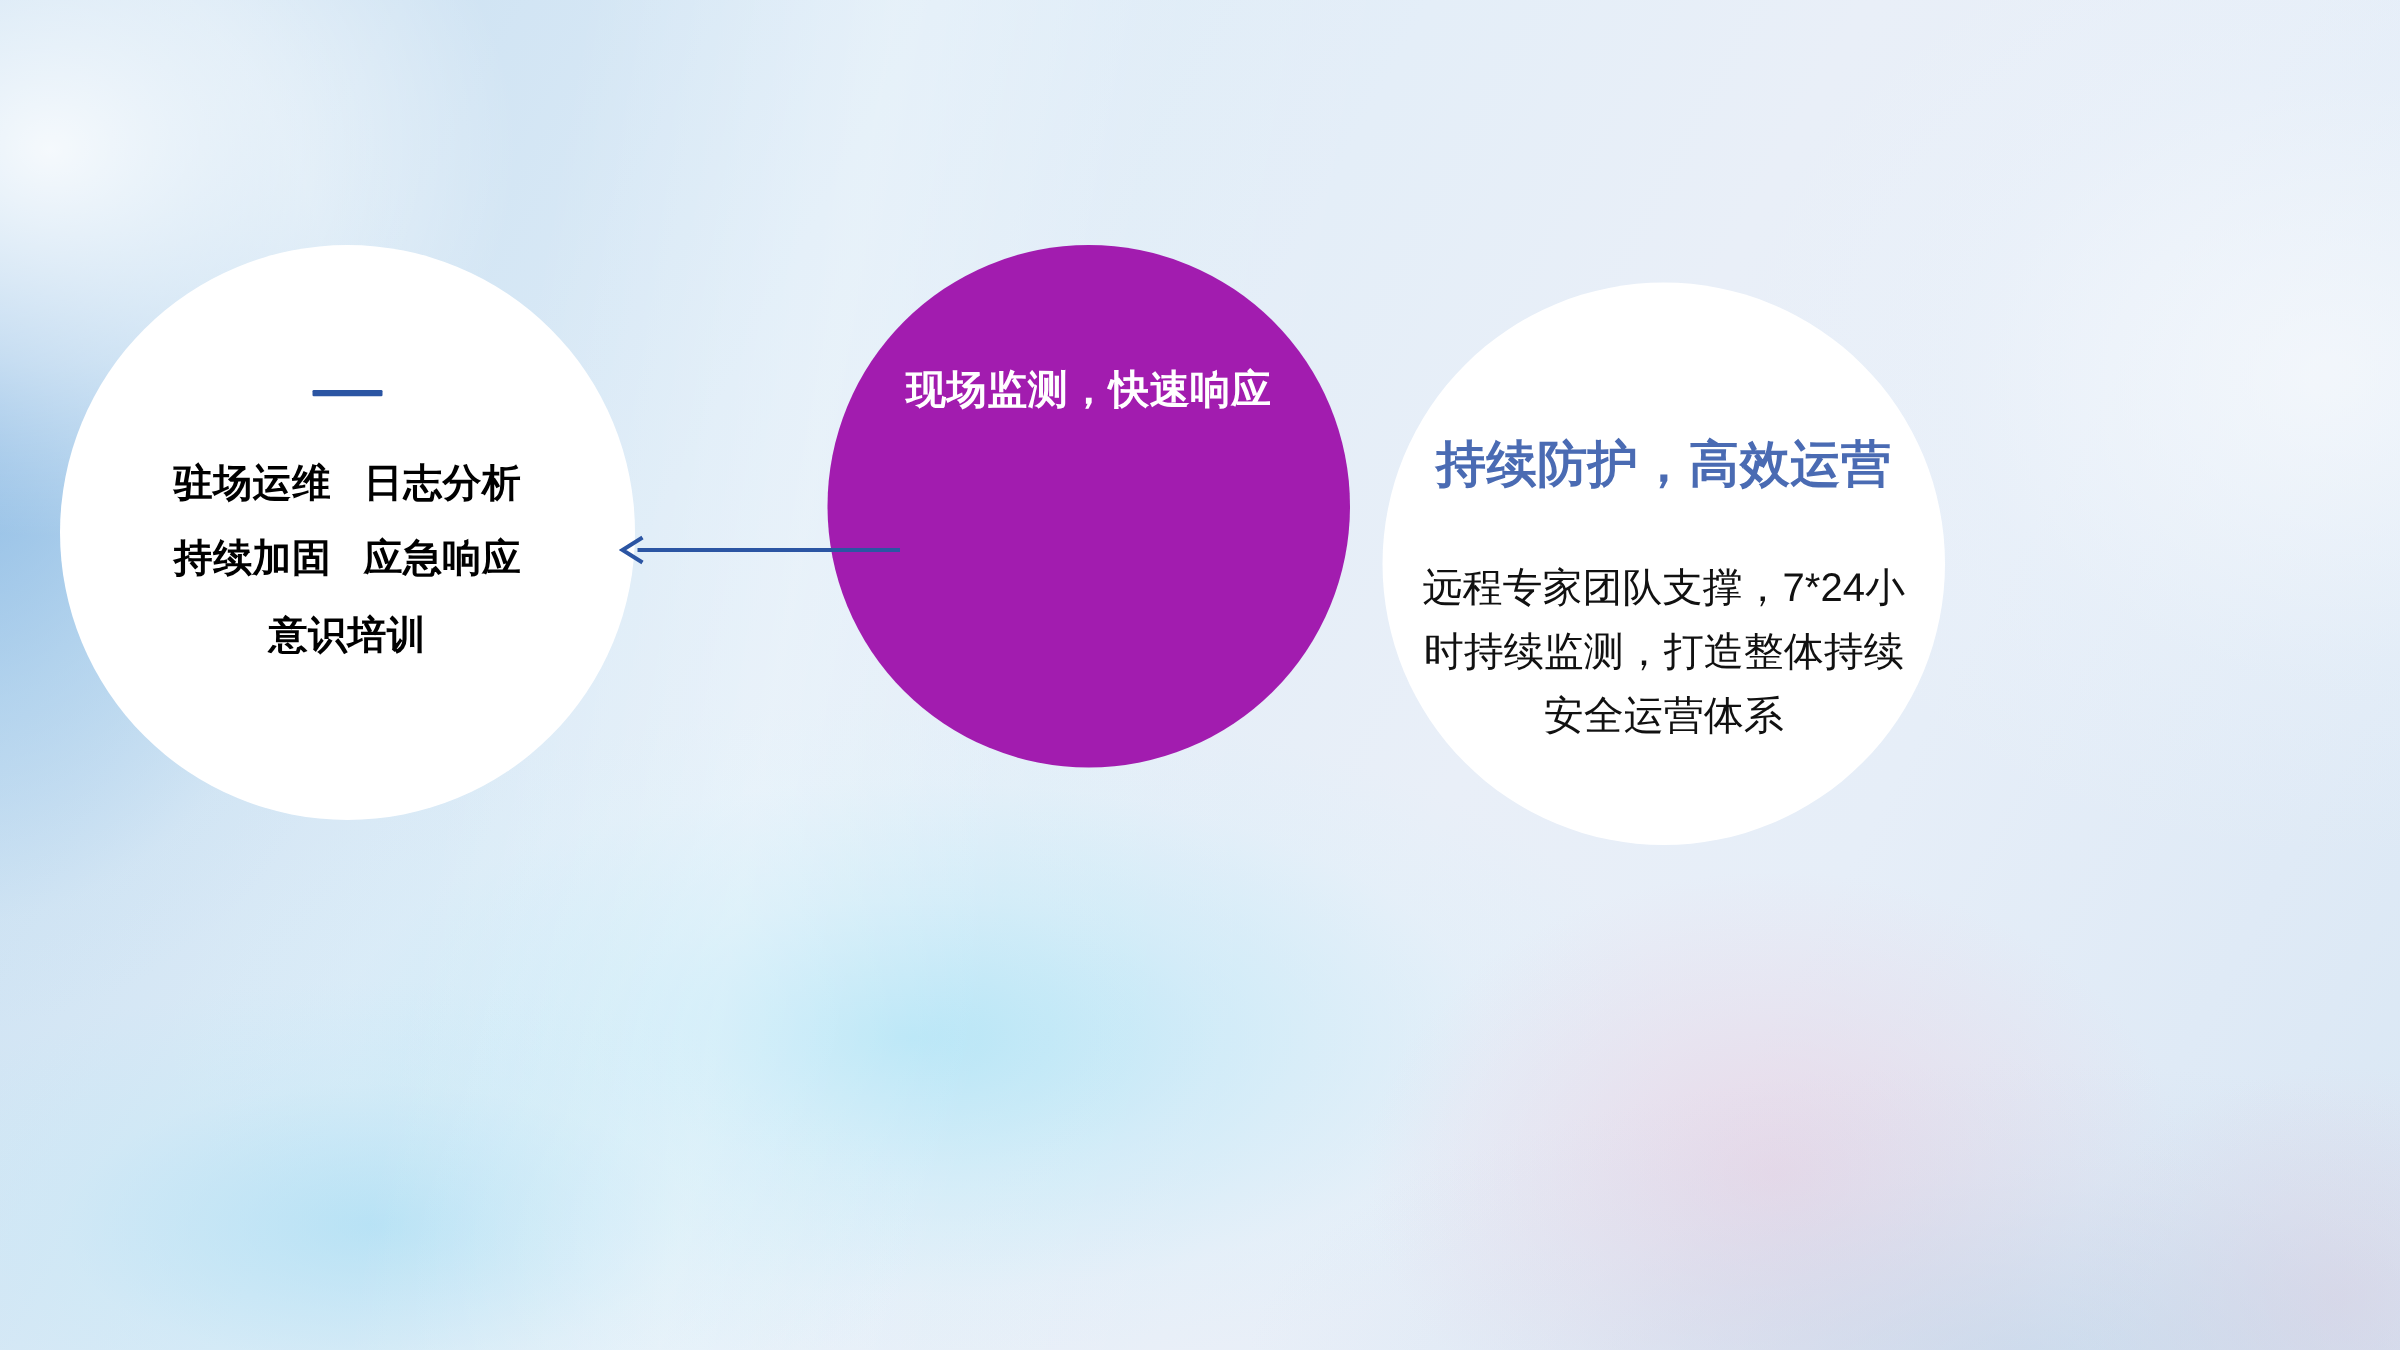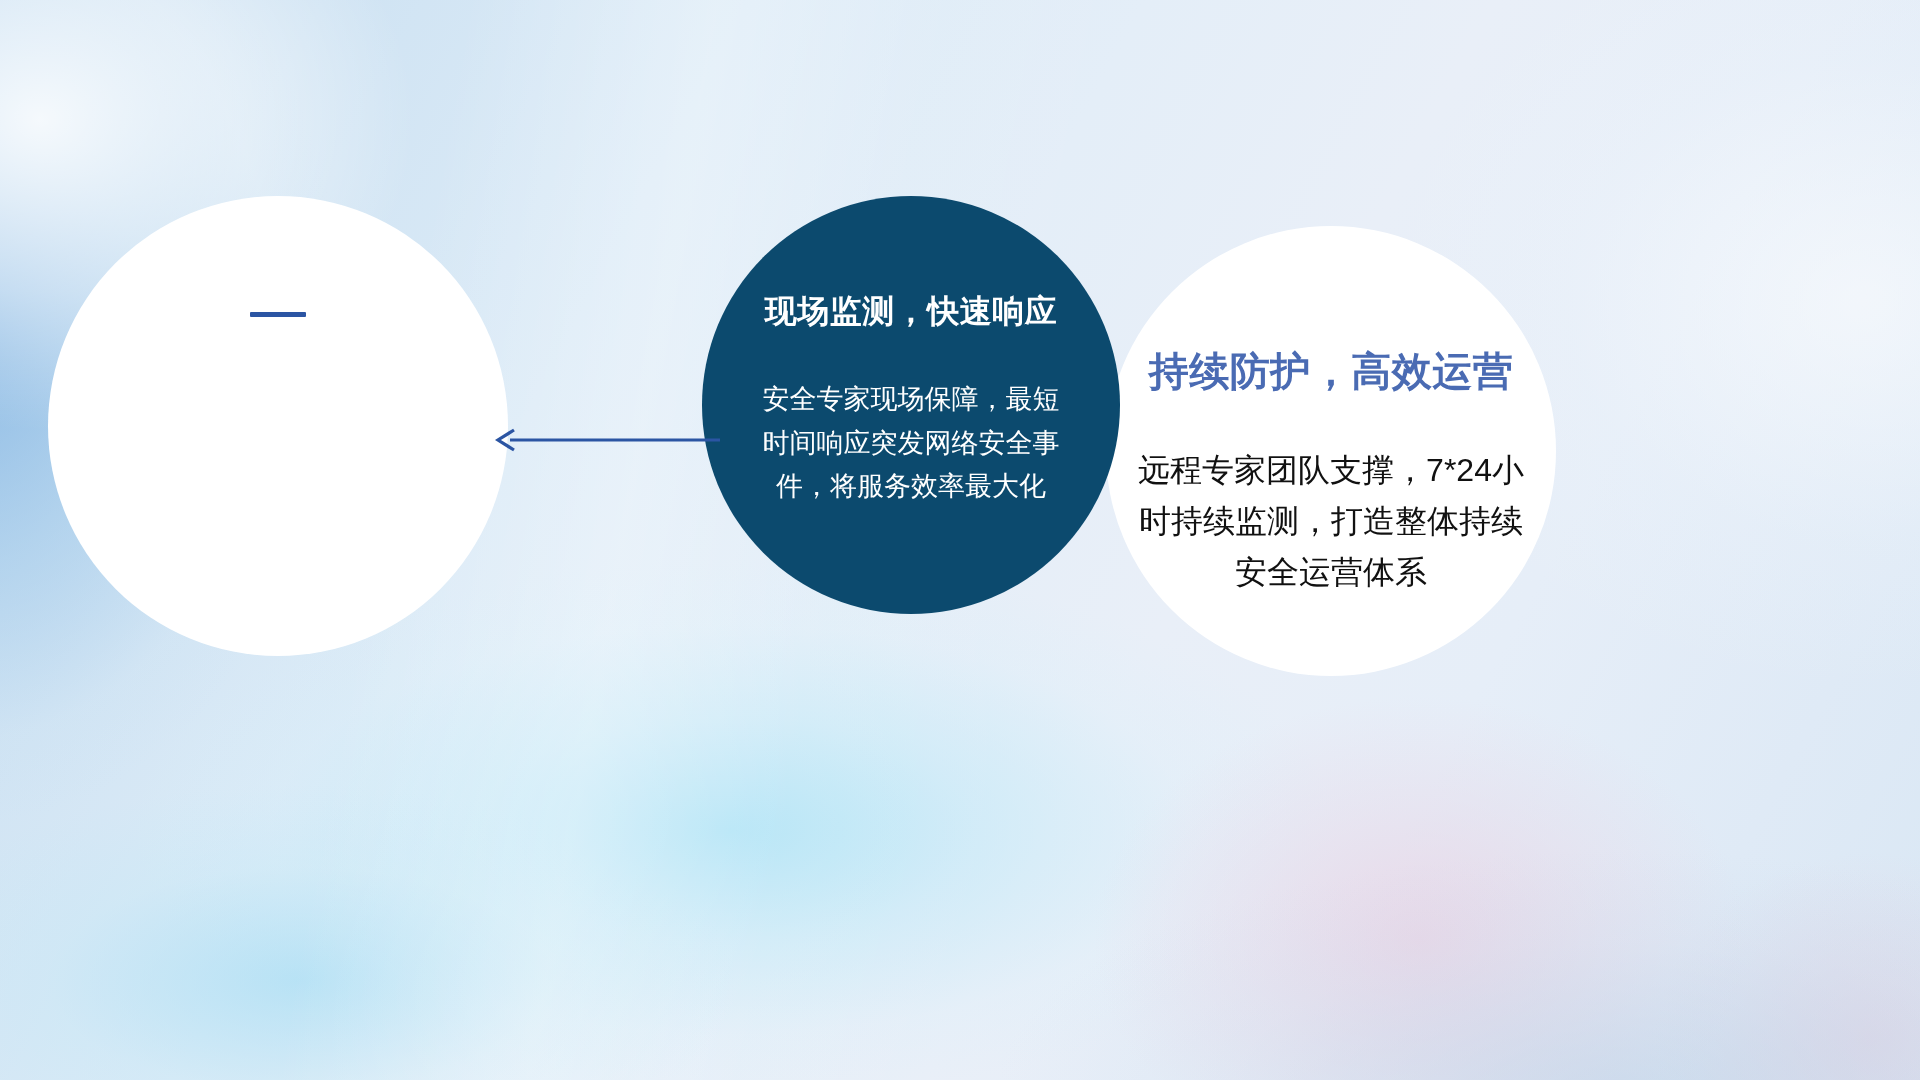--- a/index.html
+++ b/index.html
@@ -115,25 +115,25 @@
     height: 460px;
     background: #ffffff;
     display: flex;
     flex-direction: column;
     align-items: center;
     justify-content: flex-start;
     padding-top: 116px;
   }
 
   #circle-middle {
-    left: 702px;
+    left: 662px;
     top: 196px;
     width: 418px;
     height: 418px;
-    background: #0c4a6e;
+    background: #a21caf;
     z-index: 3;
     display: flex;
     flex-direction: column;
     align-items: center;
   }
 
   #circle-right {
     left: 1106px;
     top: 226px;
     width: 450px;
@@ -233,32 +233,42 @@
   <div class="bg-layer bg-right-soft"></div>
   <div class="bg-layer bg-mid-cyan"></div>
   <div class="bg-layer bg-bottom-cyan2"></div>
   <div class="bg-layer bg-pink"></div>
   <div class="bg-layer bg-pink2"></div>
   <div class="bg-layer bg-bottomright-dark"></div>
   <div class="bg-layer bg-top-streak"></div>
 
   <div class="circle" id="circle-left">
     <div class="accent-rule"></div>
+    <div class="left-lines">
+      <div>
+        <span>驻场运维</span><span class="gap"></span><span>日志分析</span>
+      </div>
+      <div>
+        <span>持续加固</span><span class="gap"></span><span>应急响应</span>
+      </div>
+      <div>
+        <span>意识培训</span>
+      </div>
+    </div>
   </div>
 
   <div class="circle" id="circle-right">
     <div class="right-inner">
       <div class="right-title">持续防护，高效运营</div>
       <div class="right-body">远程专家团队支撑，7*24小时持续监测，打造整体持续安全运营体系</div>
     </div>
   </div>
 
   <div class="circle" id="circle-middle">
     <div class="mid-title">现场监测，快速响应</div>
-    <div class="mid-body">安全专家现场保障，最短时间响应突发网络安全事件，将服务效率最大化</div>
   </div>
 
   <svg id="arrow-connector" viewBox="0 0 232 52">
     <line x1="22" y1="26" x2="232" y2="26" stroke="#2b55a3" stroke-width="3.2"></line>
     <polyline points="26,16 10,26 26,36" fill="none" stroke="#2b55a3" stroke-width="3.2" stroke-linejoin="miter" stroke-linecap="butt"></polyline>
   </svg>
 
 </div>
 
 </body></html>

